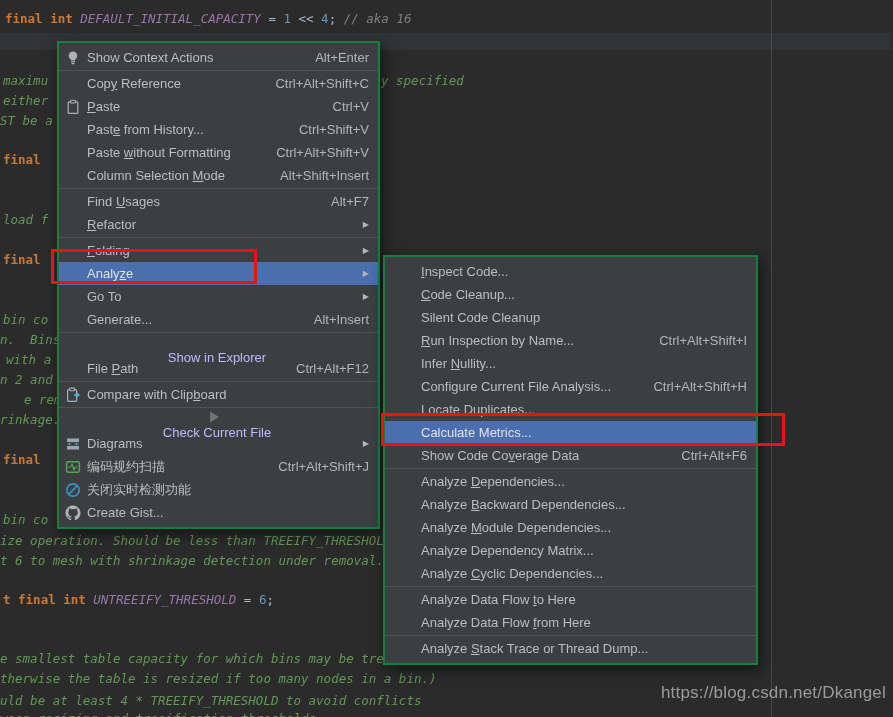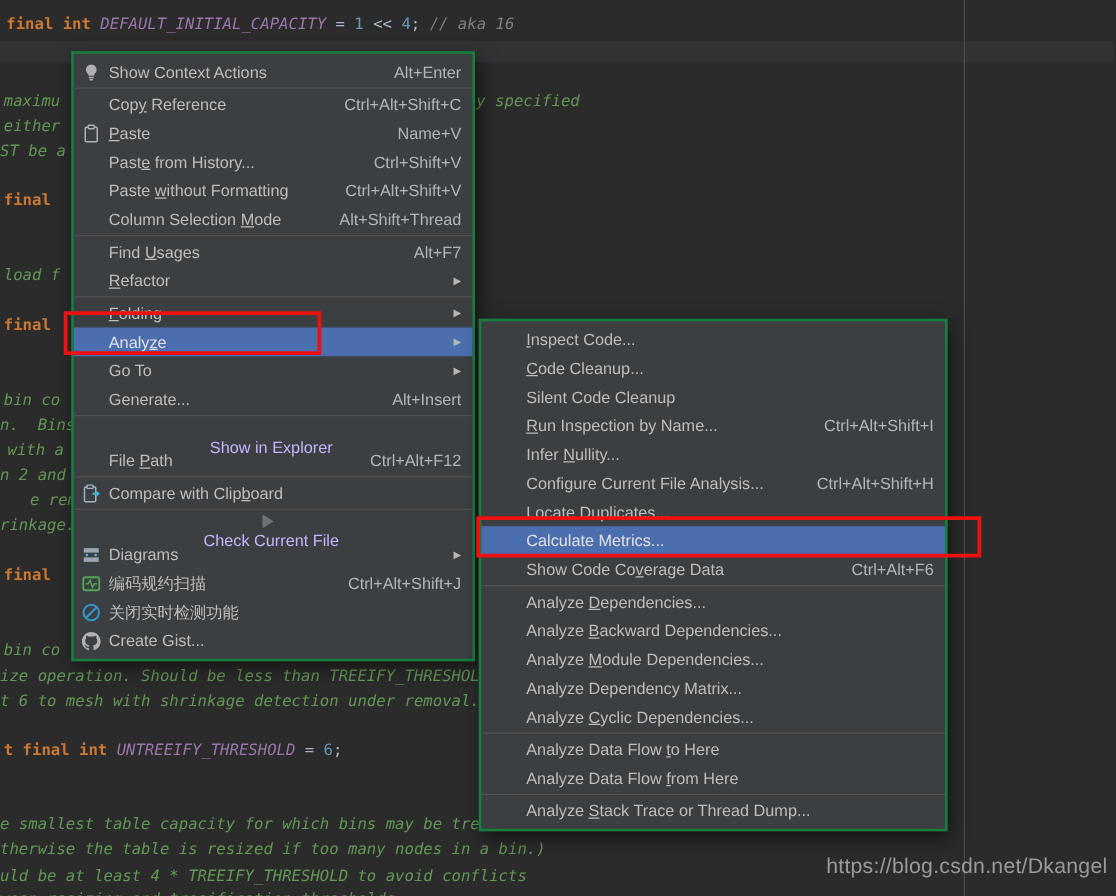--- a/index.html
+++ b/index.html
@@ -93,36 +93,36 @@
         <span class="sc">Ctrl+Alt+Shift+C</span>
       </div>
       <div class="mi">
         <span class="ic">
           <svg viewBox="0 0 16 16" width="16" height="16">
             <rect x="3.2" y="2.8" width="9.6" height="11.6" rx="1" fill="none" stroke="#afb1b3" stroke-width="1.2"></rect>
             <rect x="5.6" y="1.2" width="4.8" height="2.8" rx=".6" fill="#3c3f41" stroke="#afb1b3" stroke-width="1.1"></rect>
           </svg>
         </span>
         <span class="lb"><span class="ul">P</span>aste</span>
-        <span class="sc">Name+V</span>
+        <span class="sc">Ctrl+V</span>
       </div>
       <div class="mi">
         <span class="ic"></span>
         <span class="lb">Past<span class="ul">e</span> from History...</span>
         <span class="sc">Ctrl+Shift+V</span>
       </div>
       <div class="mi">
         <span class="ic"></span>
         <span class="lb">Paste <span class="ul">w</span>ithout Formatting</span>
         <span class="sc">Ctrl+Alt+Shift+V</span>
       </div>
       <div class="mi">
         <span class="ic"></span>
         <span class="lb">Column Selection <span class="ul">M</span>ode</span>
-        <span class="sc">Alt+Shift+Thread</span>
+        <span class="sc">Alt+Shift+Insert</span>
       </div>
       <div class="msep"></div>
       <div class="mi">
         <span class="ic"></span>
         <span class="lb">Find <span class="ul">U</span>sages</span>
         <span class="sc">Alt+F7</span>
       </div>
       <div class="mi">
         <span class="ic"></span>
         <span class="lb"><span class="ul">R</span>efactor</span>

